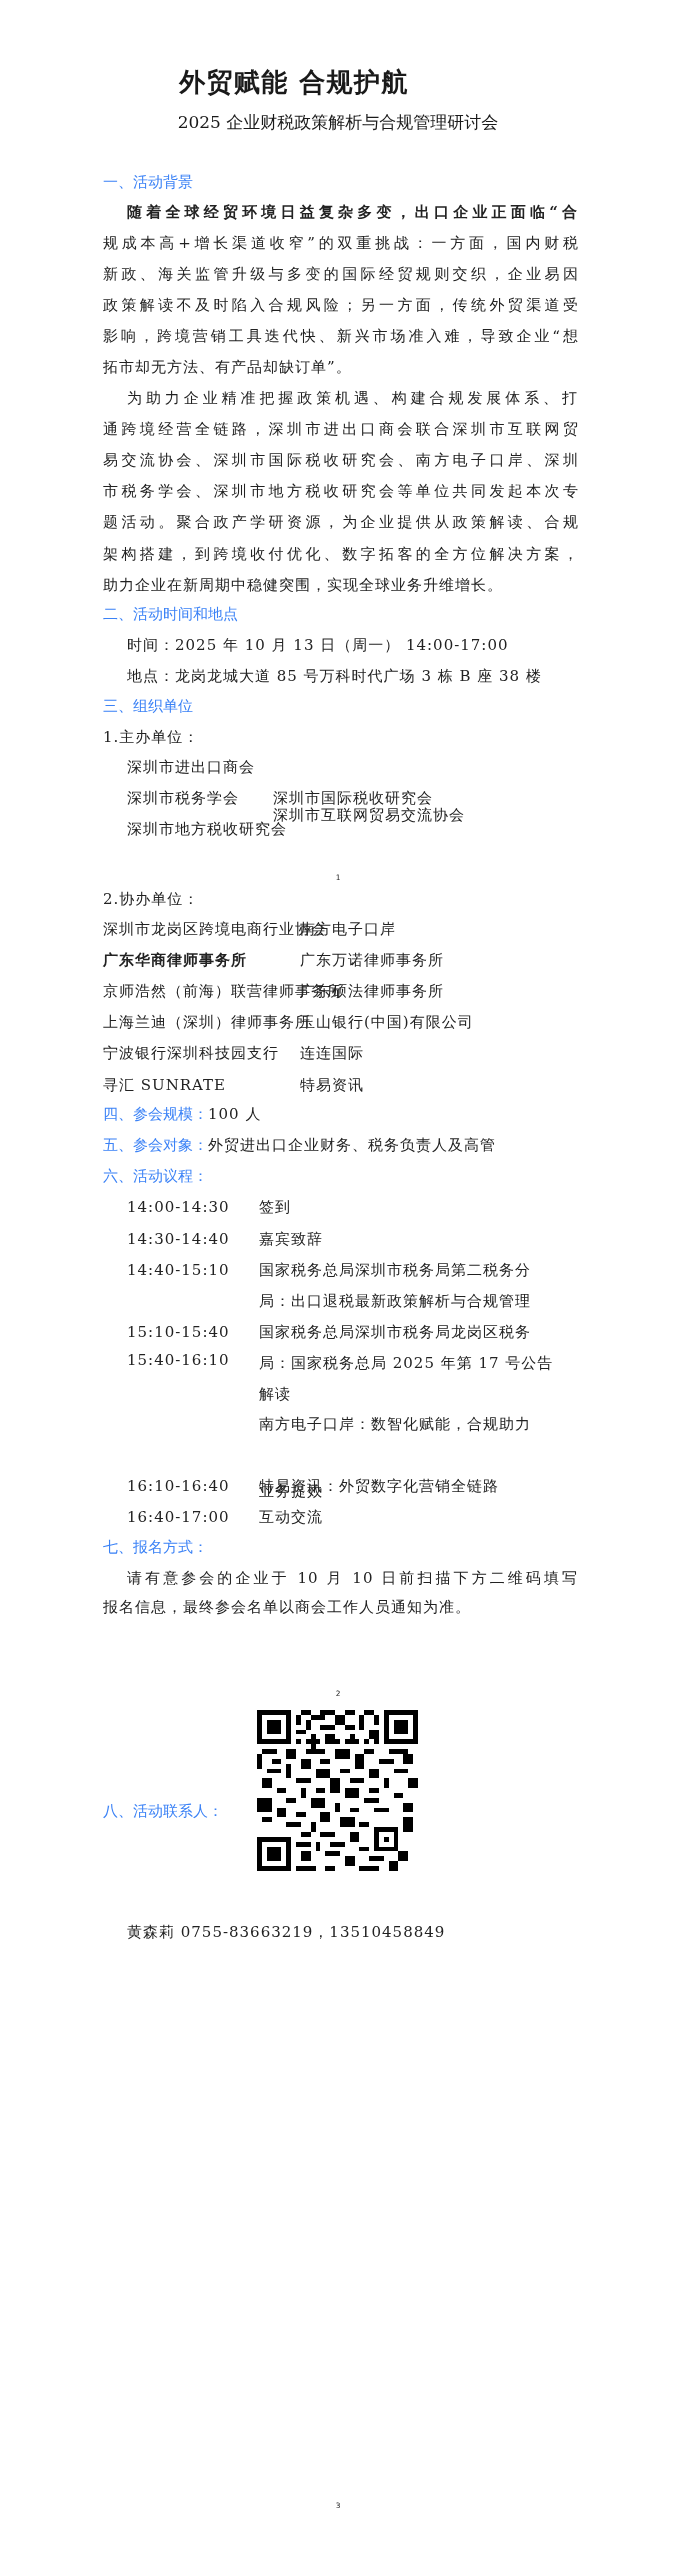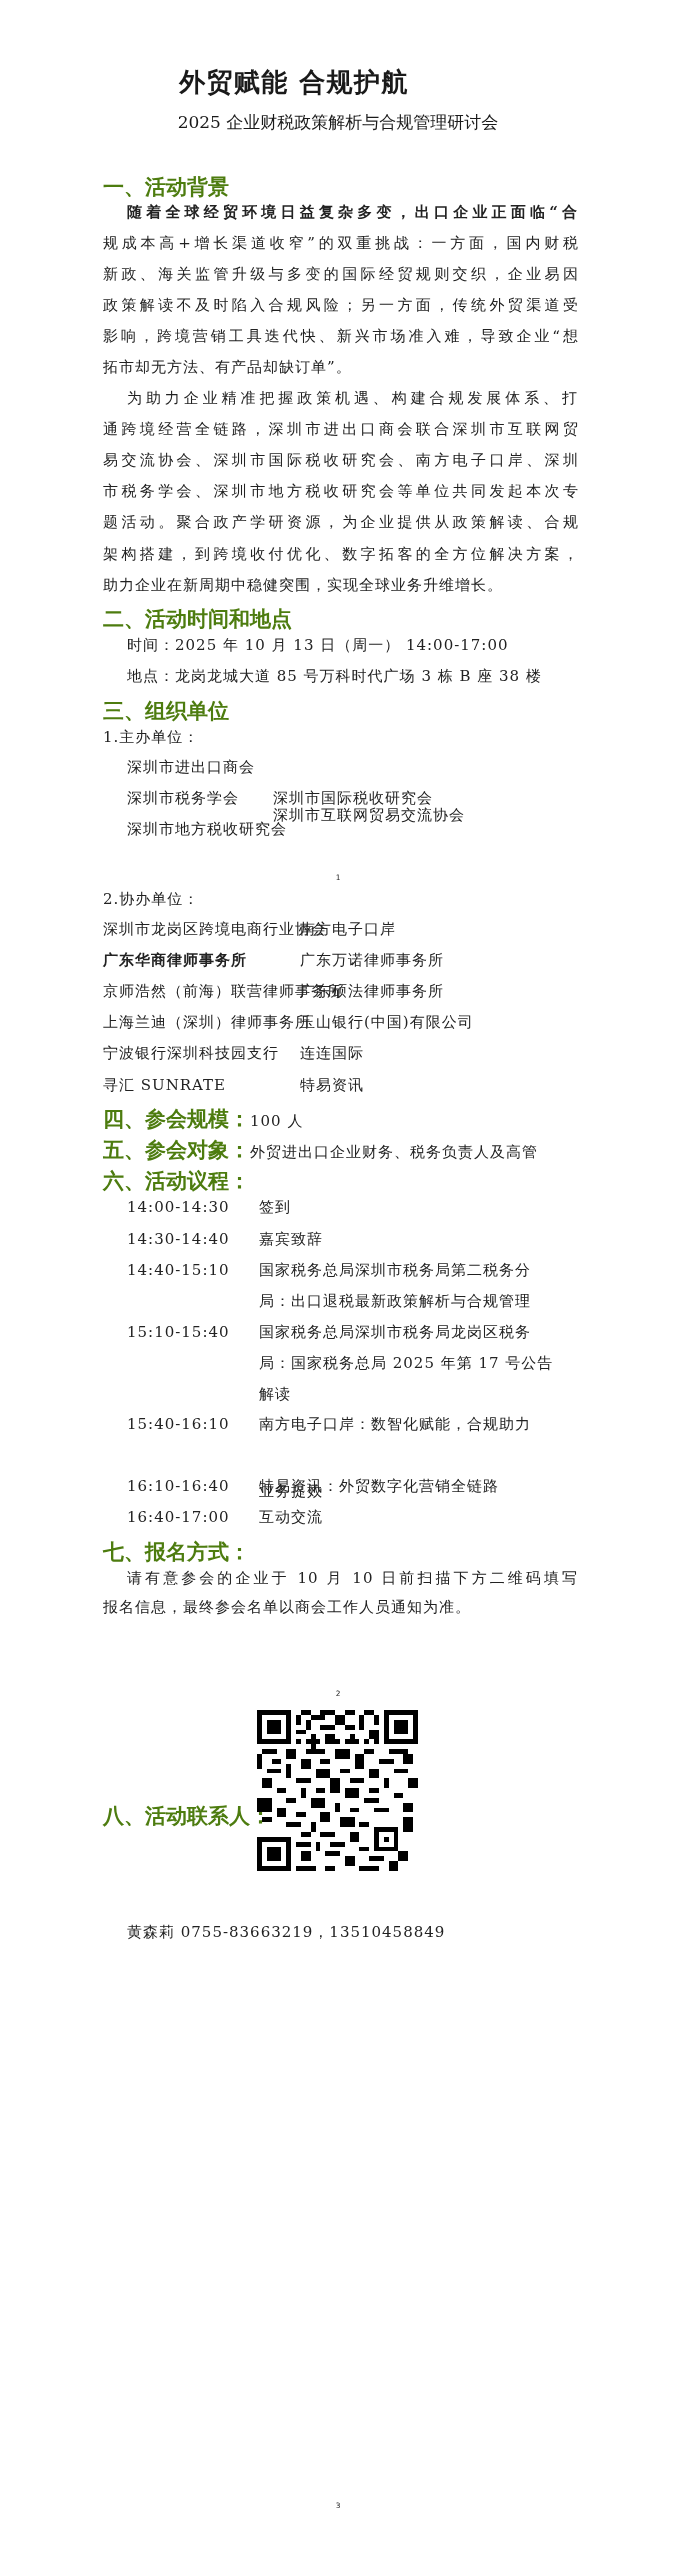--- a/index.html
+++ b/index.html
@@ -1,21 +1,21 @@
 <!DOCTYPE html>
 <html style="font-size:10.8px"><head>
 <meta charset="utf-8">
 <style>
   html, body { margin: 0; padding: 0; background: #ffffff; }
   body { width: 676px; height: 2576px; position: relative; overflow: hidden;
          font-family: "DejaVu Serif", "Liberation Serif", serif; color: #1a1a1a; }
   .abs { position: absolute; white-space: nowrap; }
   .title { left: 0; width: 588px; text-align: center; font-size: 26px; font-weight: bold; letter-spacing: 1.4px; }
   .subtitle { left: 0; width: 676px; text-align: center; font-size: 17px; }
-  .h { font-family: "DejaVu Sans", "Liberation Sans", sans-serif; font-weight: bold; font-size: 21px; color: #4d7c0f; }
+  .h { font-family: "DejaVu Sans", "Liberation Sans", sans-serif; font-weight: normal; font-size: 15px; color: #3b82f6; }
   .p { font-size: 15px; letter-spacing: 1px; color: #222; }
   .pageno { left: 0; width: 676px; text-align: center; font-size: 7.4px; font-family: "DejaVu Sans", sans-serif; }
   .qr { position: absolute; left: 257px; top: 1710px; width: 161px; height: 161px; }
   .just { white-space: normal; text-align: justify; text-align-last: justify; width: 476px; }
 </style>
 </head>
 <body>
 
 <div class="abs title" style="top:65px;">外贸赋能  合规护航</div>
 <div class="abs subtitle" style="top:111px;">2025 企业财税政策解析与合规管理研讨会</div>
@@ -87,21 +87,21 @@
 
   <div class="abs p" style="left:127px; top:1261px;">14:40-15:10</div>
   <div class="abs p" style="left:259px; top:1261px;">国家税务总局深圳市税务局第二税务分</div>
   <div class="abs p" style="left:259px; top:1292px;">局：出口退税最新政策解析与合规管理</div>
 
   <div class="abs p" style="left:127px; top:1323px;">15:10-15:40</div>
   <div class="abs p" style="left:259px; top:1323px;">国家税务总局深圳市税务局龙岗区税务</div>
   <div class="abs p" style="left:259px; top:1354px;">局：国家税务总局 2025 年第 17 号公告</div>
   <div class="abs p" style="left:259px; top:1385px;">解读</div>
 
-  <div class="abs p" style="left:127px; top:1415px;text-align:center;">15:40-16:10</div>
+  <div class="abs p" style="left:127px; top:1351px;text-align:center;">15:40-16:10</div>
   <div class="abs p" style="left:259px; top:1415px;">南方电子口岸：数智化赋能，合规助力</div>
   <div class="abs p" style="left:259px; top:1446px;margin-top:36px;">业务提效</div>
 
   <div class="abs p" style="left:127px; top:1477px;">16:10-16:40</div>
   <div class="abs p" style="left:259px; top:1477px;">特易资讯：外贸数字化营销全链路</div>
 
   <div class="abs p" style="left:127px; top:1508px;">16:40-17:00</div>
   <div class="abs p" style="left:259px; top:1508px;">互动交流</div>
 </div>
 

